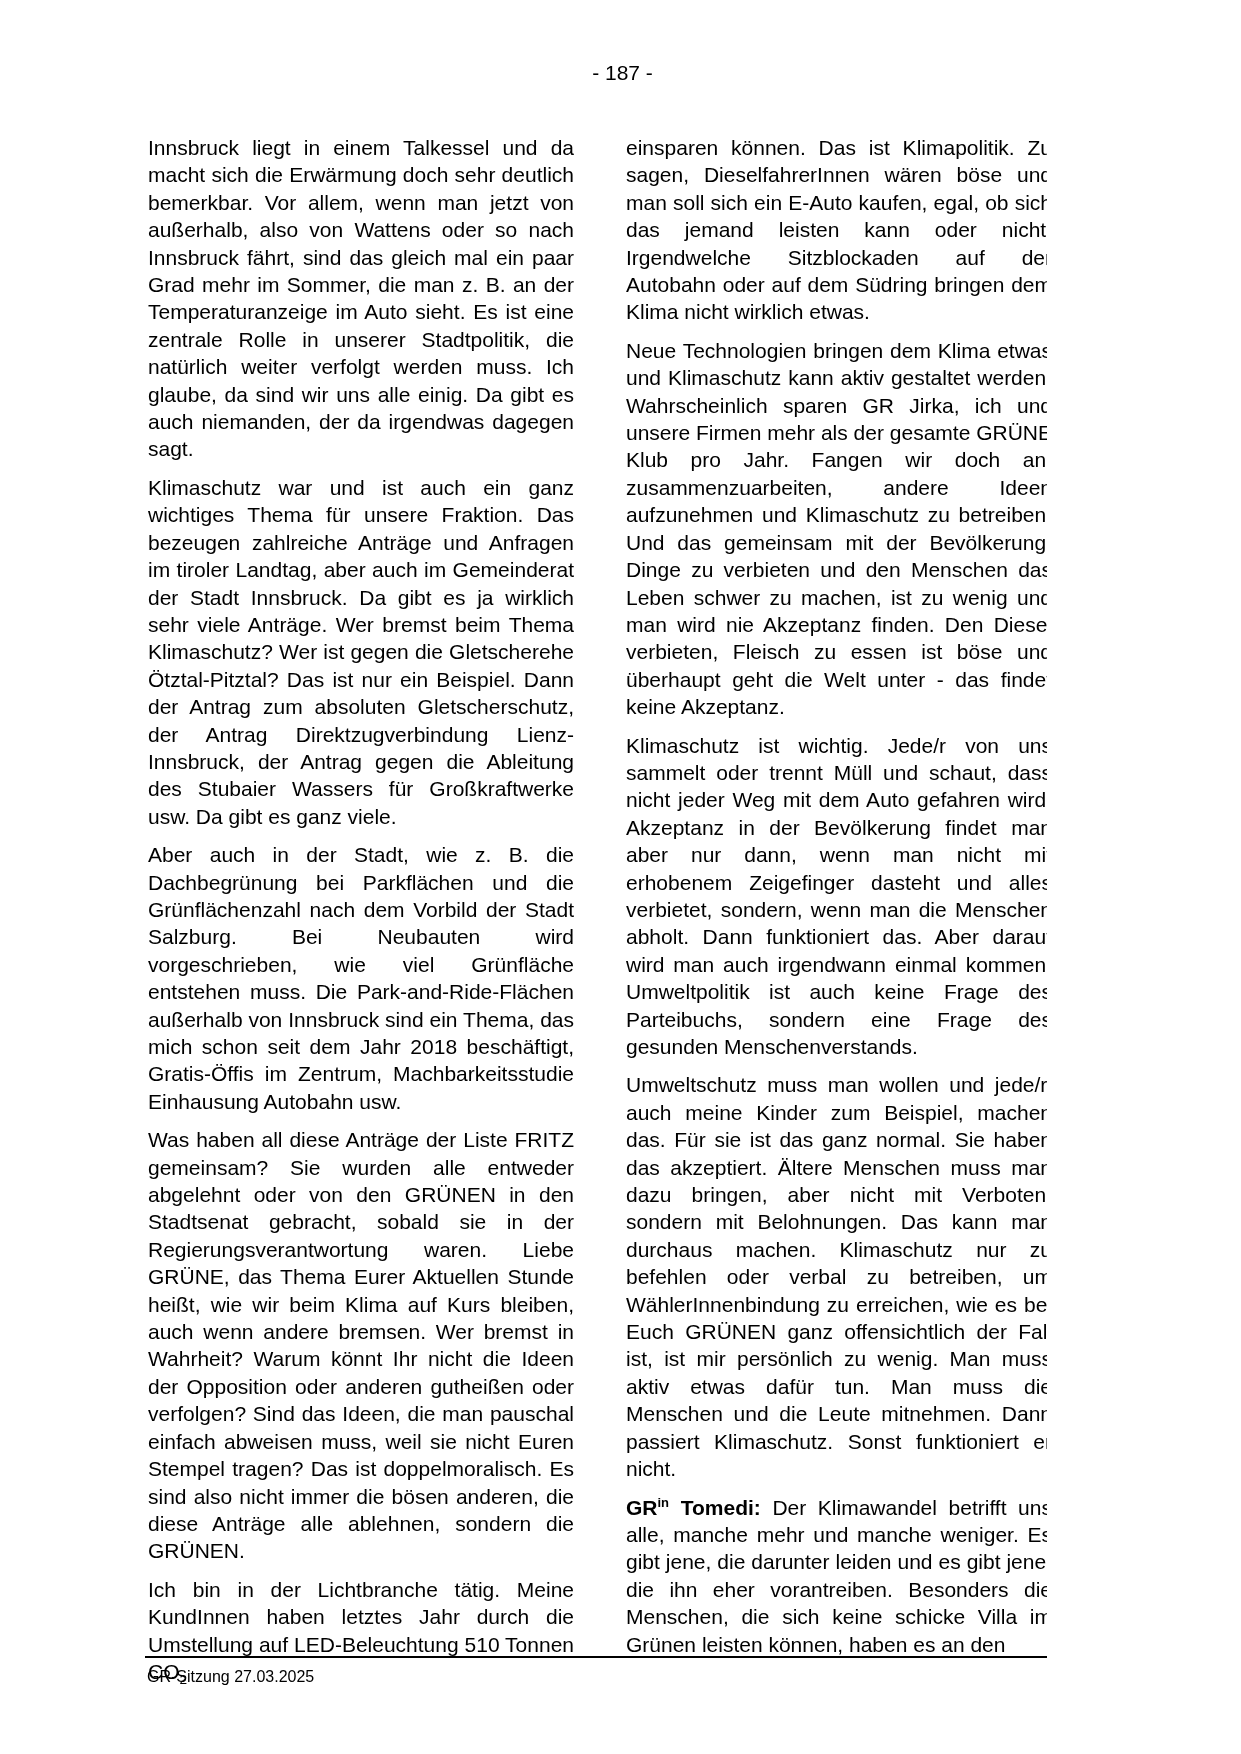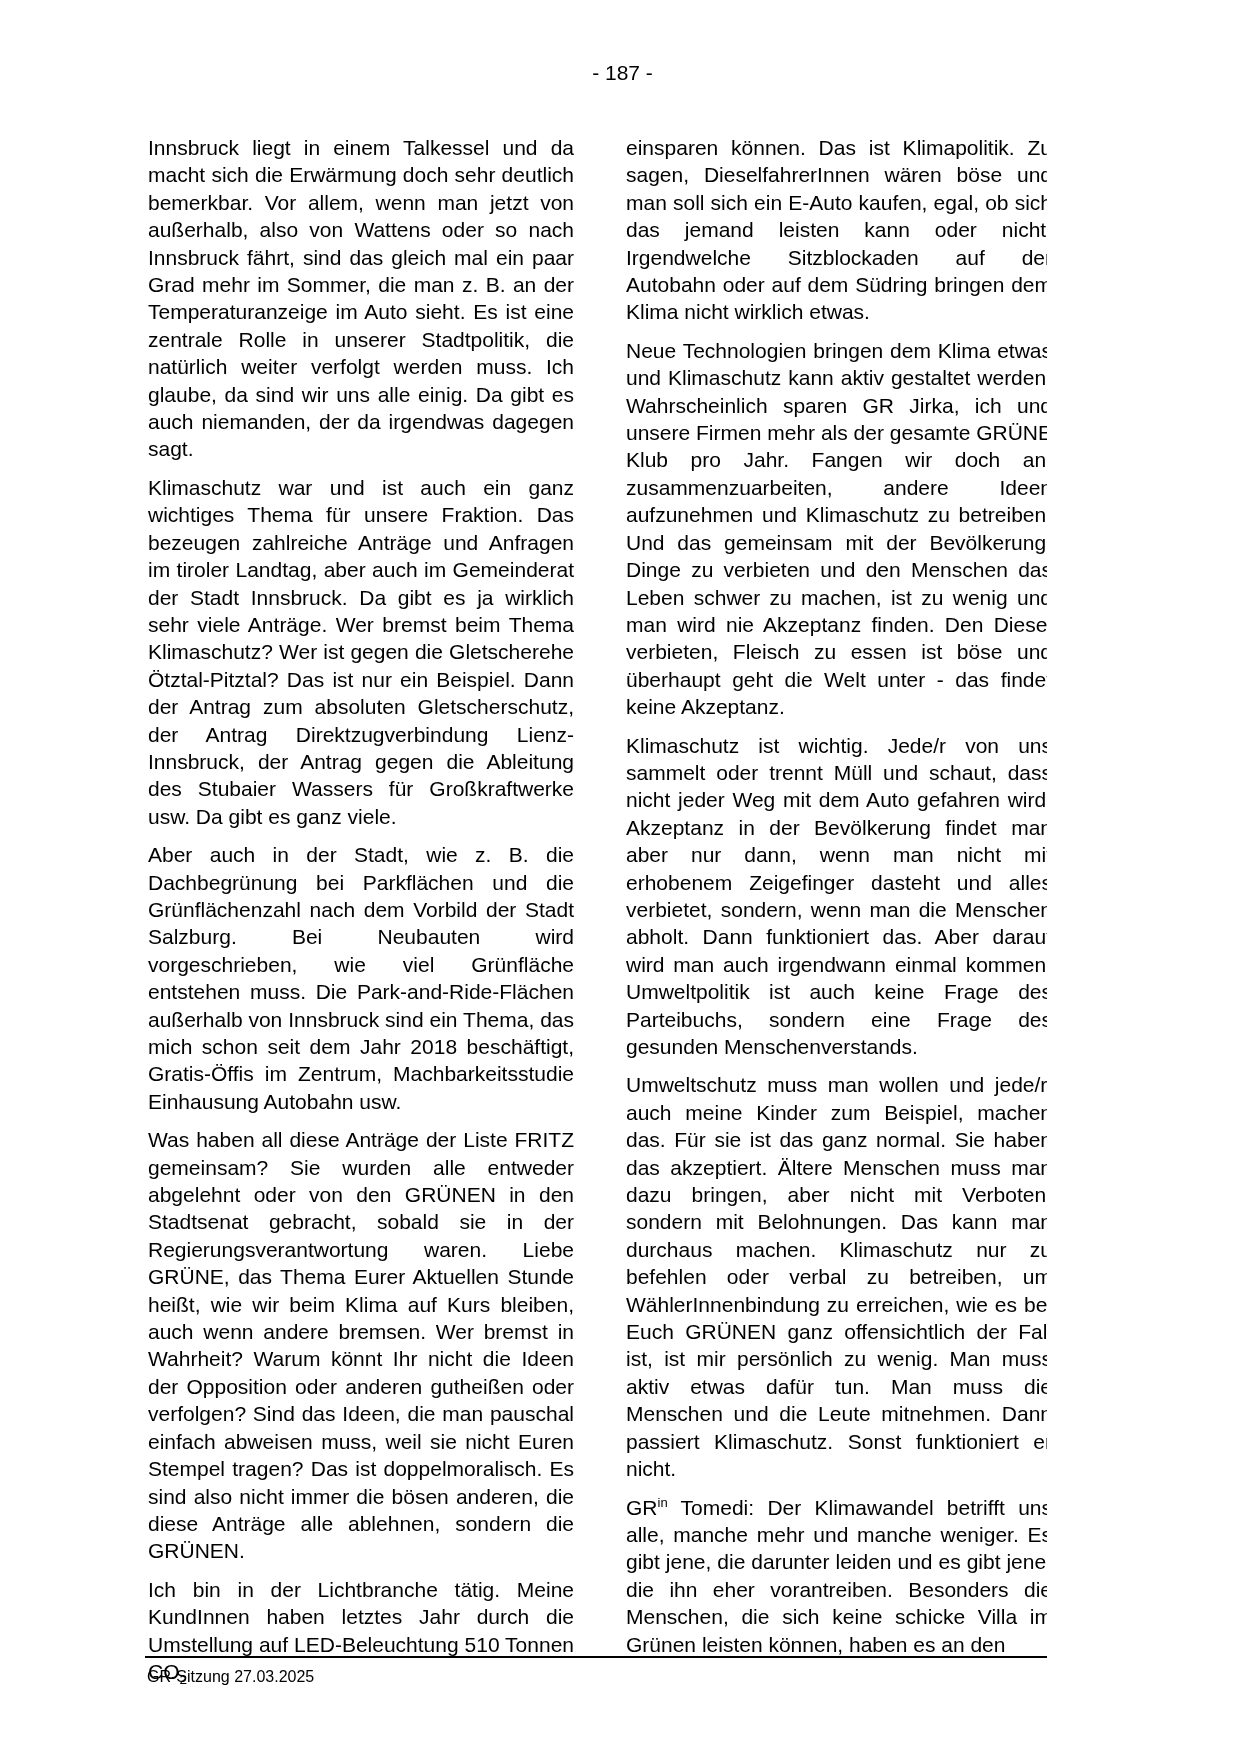--- a/index.html
+++ b/index.html
@@ -41,21 +41,21 @@
     margin: 0 0 11px 0;
     font-size: 21px;
     line-height: 27.4px;
     text-align: justify;
   }
   .para sub {
     font-size: 0.65em;
     line-height: 0;
   }
   .speaker {
-    font-weight: normal;
+    font-weight: bold;
   }
   .speaker sup {
     font-size: 0.62em;
     line-height: 0;
   }
   .footer-rule {
     position: absolute;
     left: 145px;
     top: 1656px;
     width: 957px;

